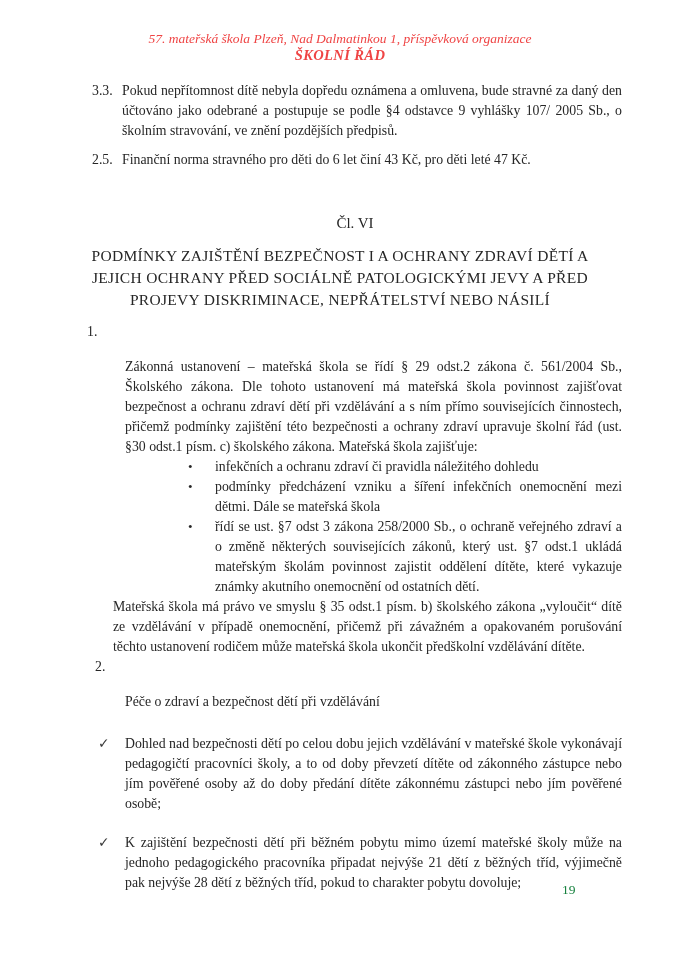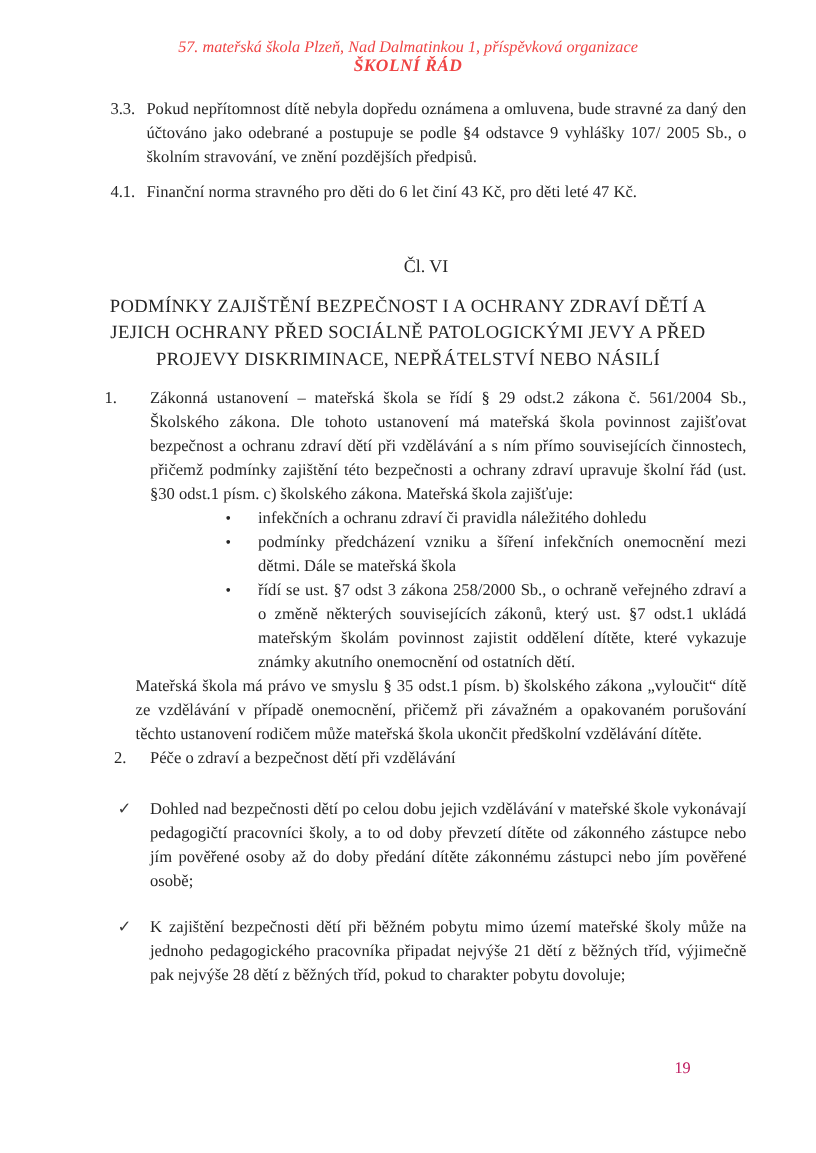--- a/index.html
+++ b/index.html
@@ -82,20 +82,21 @@
   }
   .item1 .num { flex: 0 0 38px; }
   .item2 {
     margin-top: 0;
     margin-left: 95px;
   }
   .item2 .num { flex: 0 0 30px; }
   .list-item .txt {
     flex: 1;
     text-align: justify;
+    margin-top: 35px;
   }
   
   .bullet-row {
     display: flex;
     margin-left: 188px;
     margin-right: 58px;
   }
   .bullet-row .dot {
     flex: 0 0 27px;
     font-size: 13px;
@@ -125,40 +126,40 @@
     text-align: justify;
   }
   .check1 { margin-top: 22px; }
   .check2 { margin-top: 19px; }
   
   .page-number {
     position: absolute;
     left: 562px;
     top: 882px;
     font-size: 13.5px;
-    color: #be185d;
+    color: #15803d;
   }
 </style>
 </head>
 <body>
 
 <div class="page">
 
   <div class="doc-header">
     <div class="school-line">57. mateřská škola Plzeň, Nad Dalmatinkou 1, příspěvková organizace</div>
     <div class="doc-title">ŠKOLNÍ ŘÁD</div>
   </div>
 
   <div class="num-para p33 bodytext">
     <span class="num">3.3.</span>
     <span class="txt">Pokud nepřítomnost dítě nebyla dopředu oznámena a omluvena, bude stravné za daný den účtováno jako odebrané a postupuje se podle §4 odstavce 9 vyhlášky 107/ 2005 Sb., o školním stravování, ve znění pozdějších předpisů.</span>
   </div>
 
   <div class="num-para p34 bodytext">
-    <span class="num">4.1.</span>
+    <span class="num">2.5.</span>
     <span class="txt">Finanční norma stravného pro děti do 6 let činí 43 Kč, pro děti leté 47 Kč.</span>
   </div>
 
   <div class="article-number">Čl. VI</div>
 
   <div class="article-title">PODMÍNKY ZAJIŠTĚNÍ BEZPEČNOST I A OCHRANY ZDRAVÍ DĚTÍ A JEJICH OCHRANY PŘED SOCIÁLNĚ PATOLOGICKÝMI JEVY A PŘED PROJEVY DISKRIMINACE, NEPŘÁTELSTVÍ NEBO NÁSILÍ</div>
 
   <div class="list-item item1 bodytext">
     <span class="num">1.</span>
     <span class="txt">Zákonná ustanovení – mateřská škola se řídí § 29 odst.2 zákona č. 561/2004 Sb., Školského zákona. Dle tohoto ustanovení má mateřská škola povinnost zajišťovat bezpečnost a ochranu zdraví dětí při vzdělávání a s ním přímo souvisejících činnostech, přičemž podmínky zajištění této bezpečnosti a ochrany zdraví upravuje školní řád (ust. §30 odst.1 písm. c) školského zákona. Mateřská škola zajišťuje:</span>

